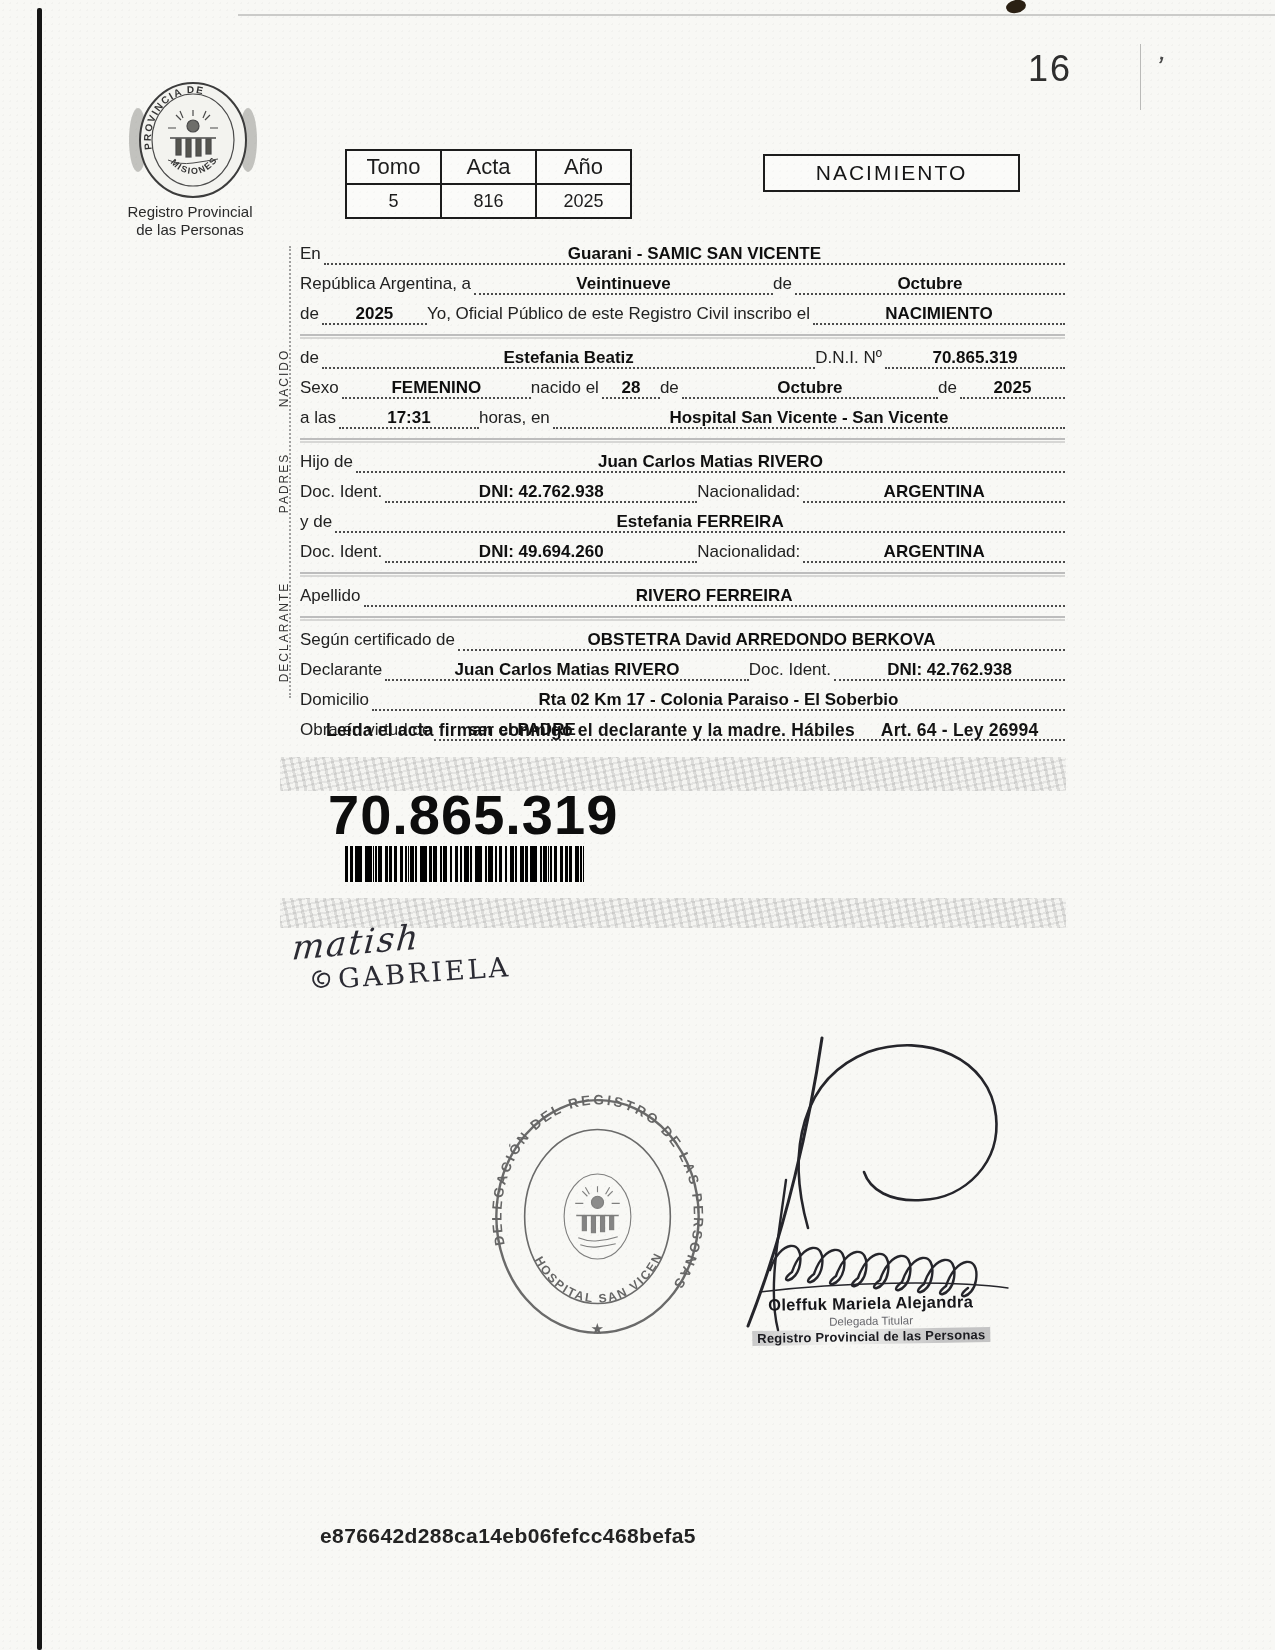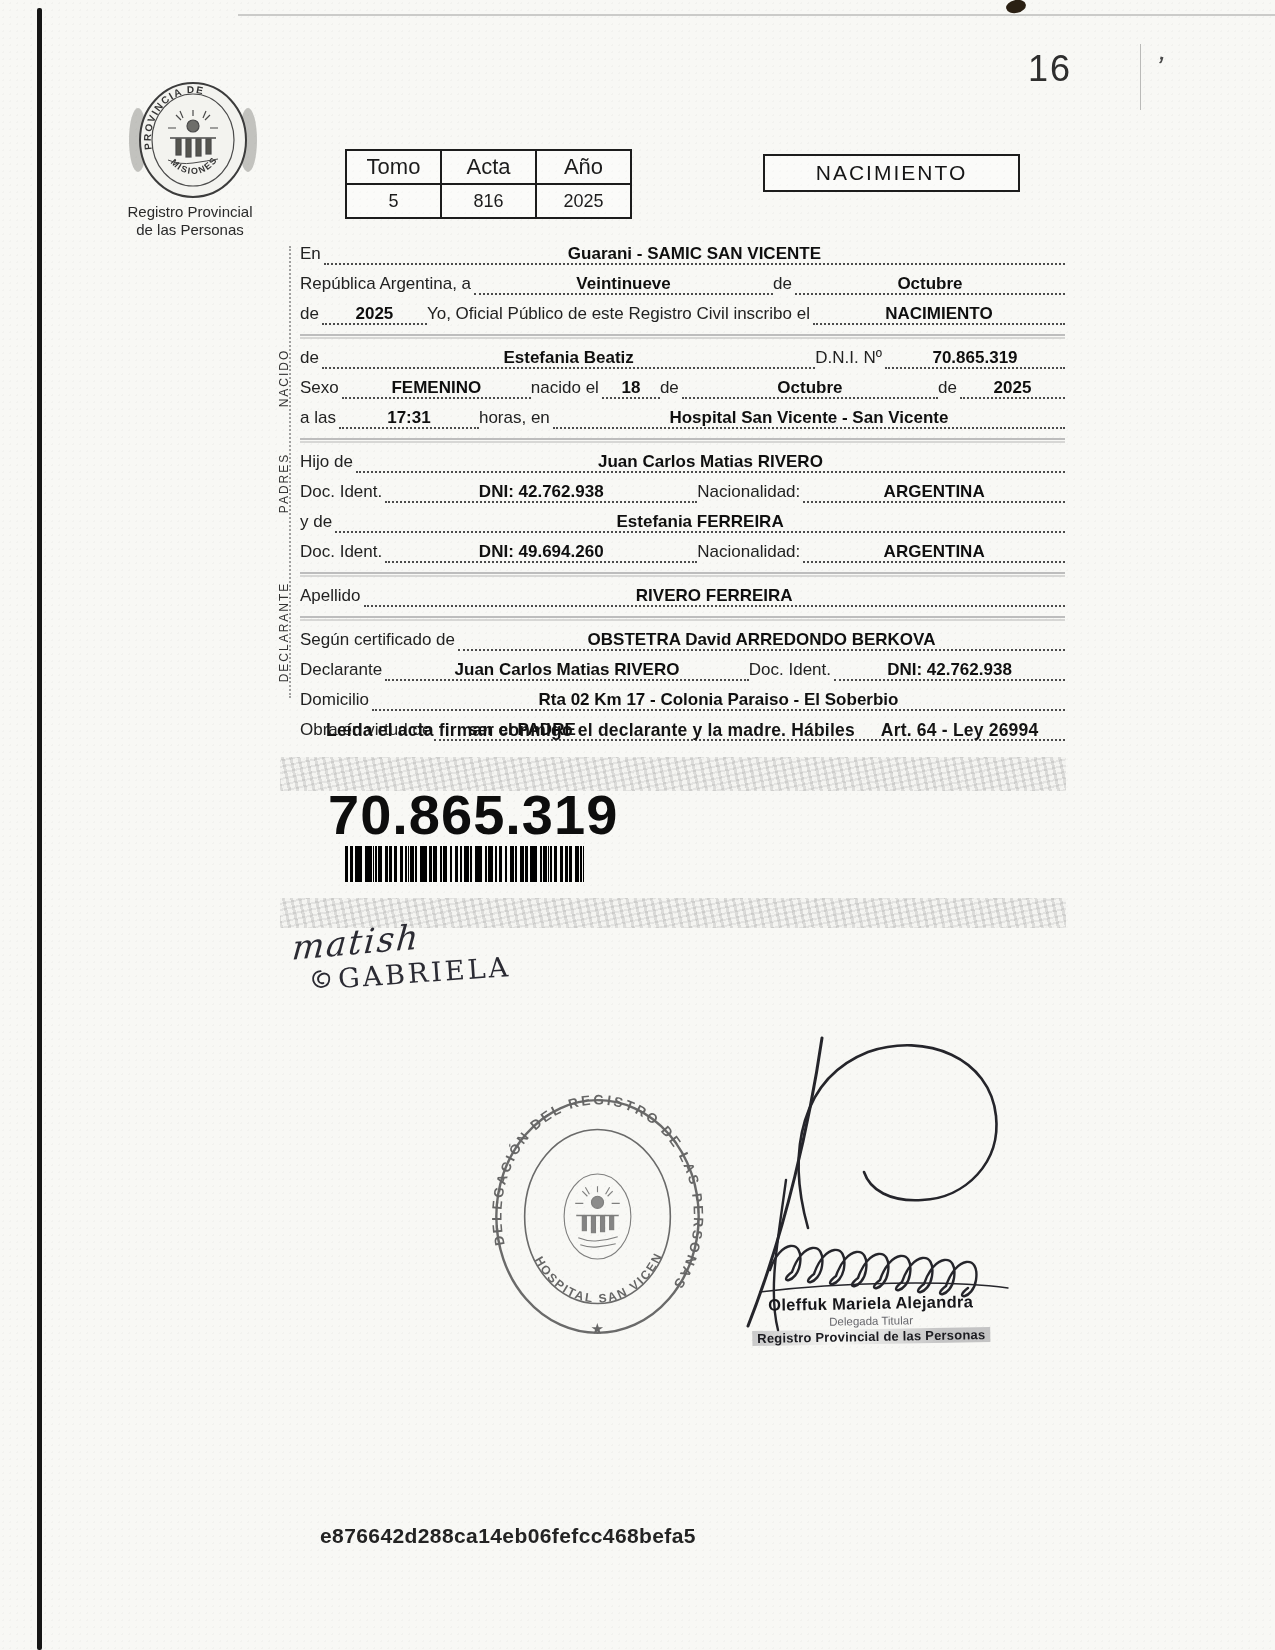--- a/index.html
+++ b/index.html
@@ -176,21 +176,21 @@
     <div class="frow">
       <span class="lbl">de</span>
       <span class="fill">Estefania Beatiz</span>
       <span class="lbl">D.N.I. Nº</span>
       <span class="fill w170">70.865.319</span>
     </div>
     <div class="frow">
       <span class="lbl">Sexo</span>
       <span class="fill g16">FEMENINO</span>
       <span class="lbl">nacido el</span>
-      <span class="fill w48">18</span>
+      <span class="fill w48">28</span>
       <span class="lbl">de</span>
       <span class="fill g22">Octubre</span>
       <span class="lbl">de</span>
       <span class="fill w95">2025</span>
     </div>
     <div class="frow">
       <span class="lbl">a las</span>
       <span class="fill w130">17:31</span>
       <span class="lbl">horas, en</span>
       <span class="fill">Hospital San Vicente - San Vicente</span>

